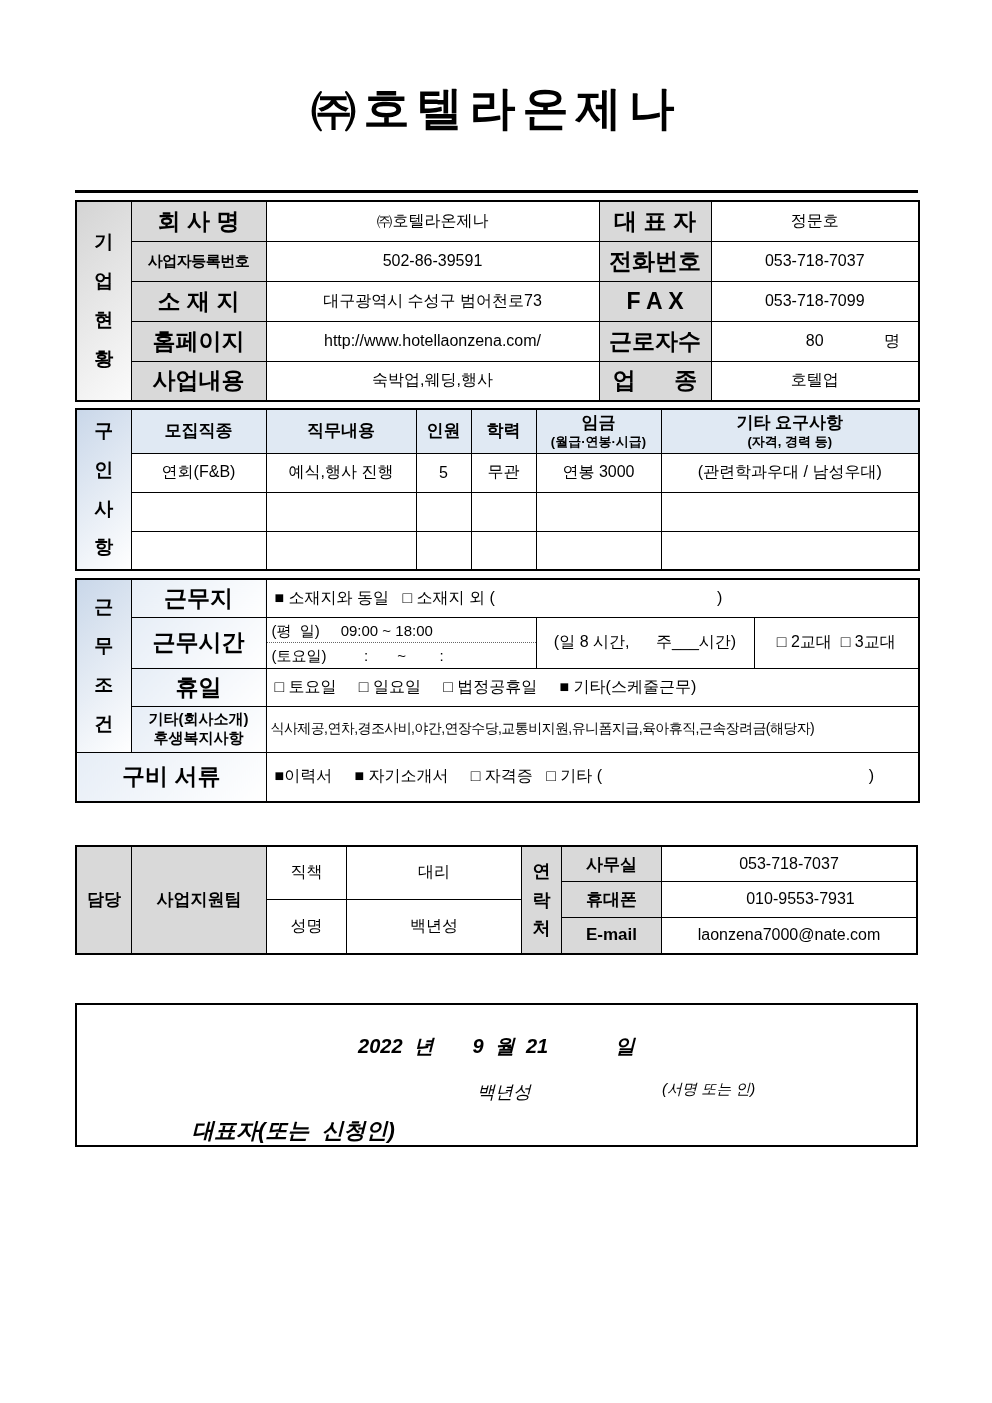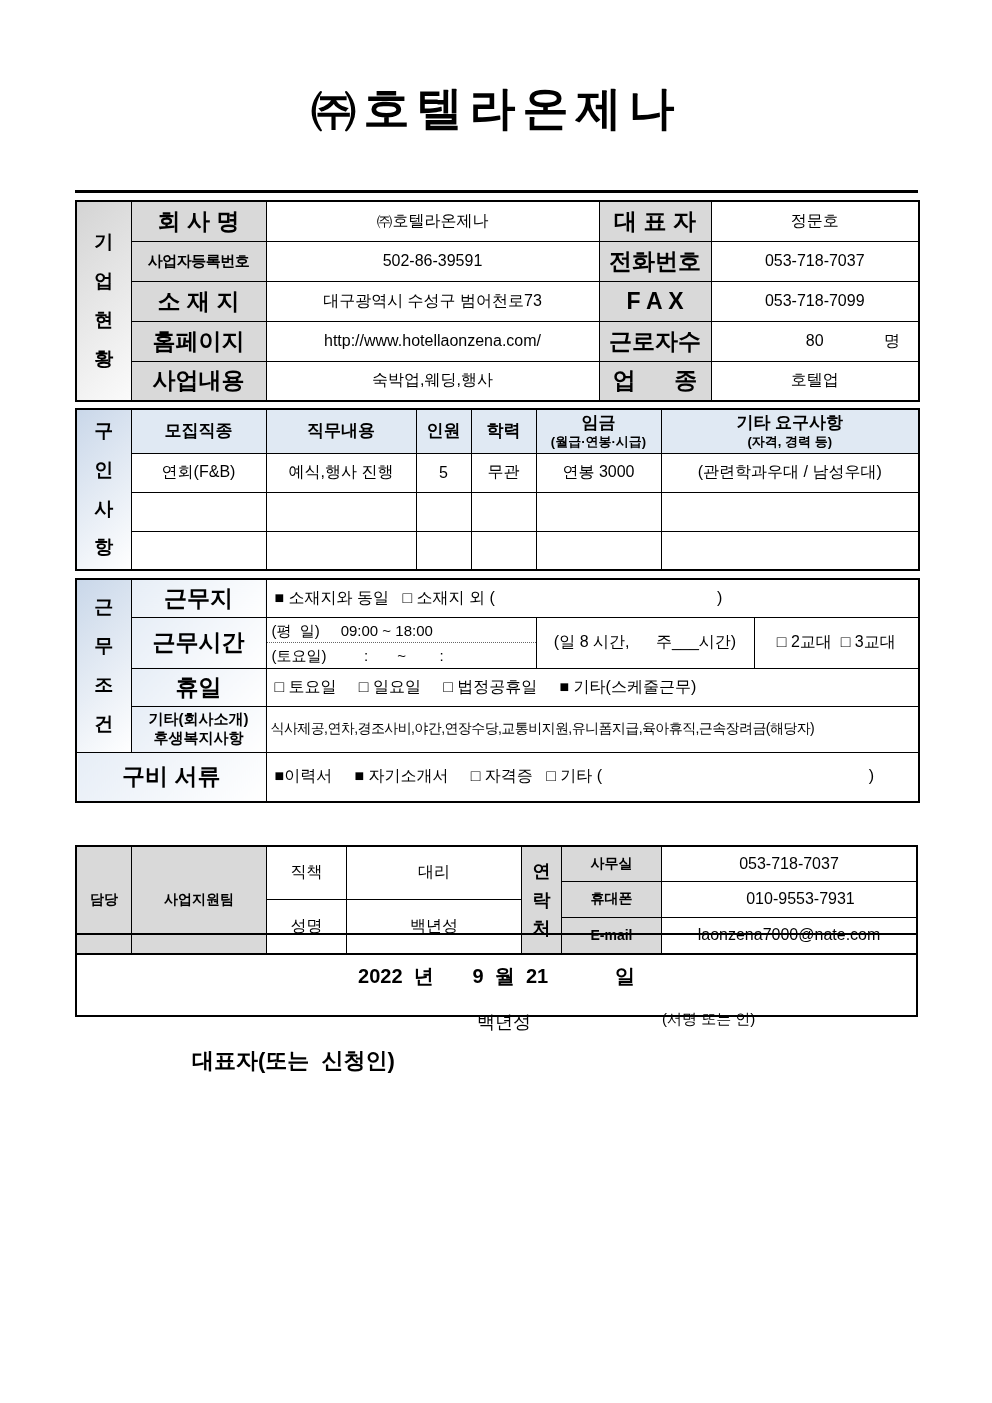--- a/index.html
+++ b/index.html
@@ -124,30 +124,31 @@
   .t4 > div {
     border-right: 1px solid #000;
     border-bottom: 1px solid #000;
     display: flex;
     align-items: center;
     justify-content: center;
     font-size: 16px;
     white-space: pre-line;
     text-align: left;
   }
-  .t4 .b  { font-weight: bold; font-size: 14px; }
+  .t4 .b  { font-weight: bold; font-size: 17px; }
   .t4 .nb { border-bottom: none; }
   .t4 .nr { border-right: none; }
   .t4 .vsmall { font-size: 18px; font-weight: bold; line-height: 1.6; }
 
   .sign-box {
     position: absolute;
-    left: 75px; top: 933px;
-    width: 843px; height: 84px;
+    left: 75px; top: 1003px;
+    width: 843px; height: 144px;
     border: 2px solid #000;
+    font-style: italic;
   }
   .date-line {
     position: absolute;
     top: 28px; left: 0;
     width: 100%;
     text-align: center;
     font-size: 20px;
     font-weight: bold;
     white-space: pre;
   }

